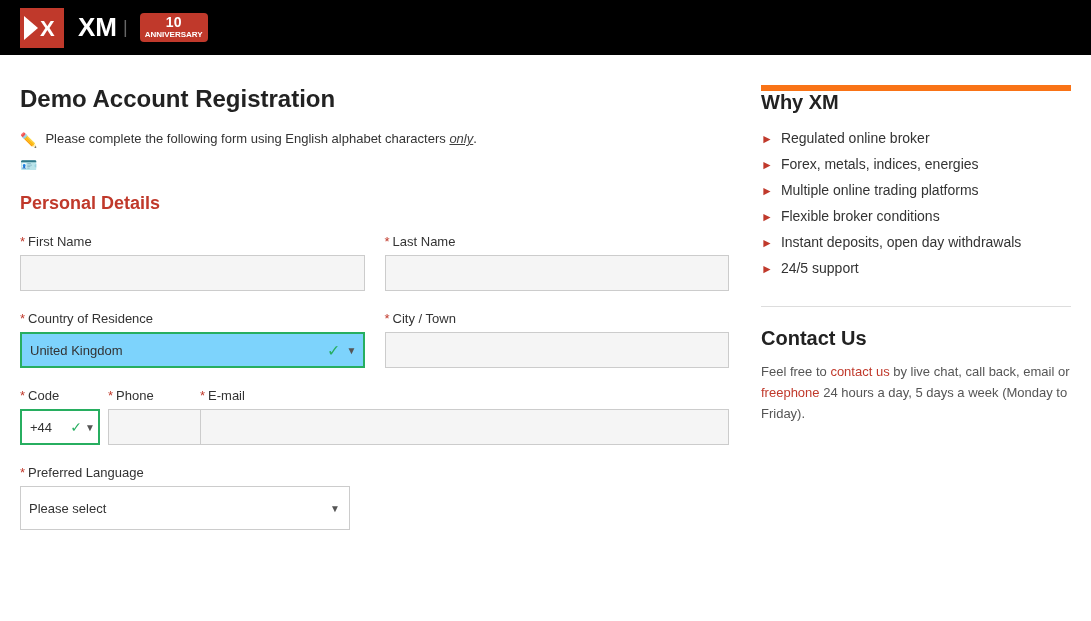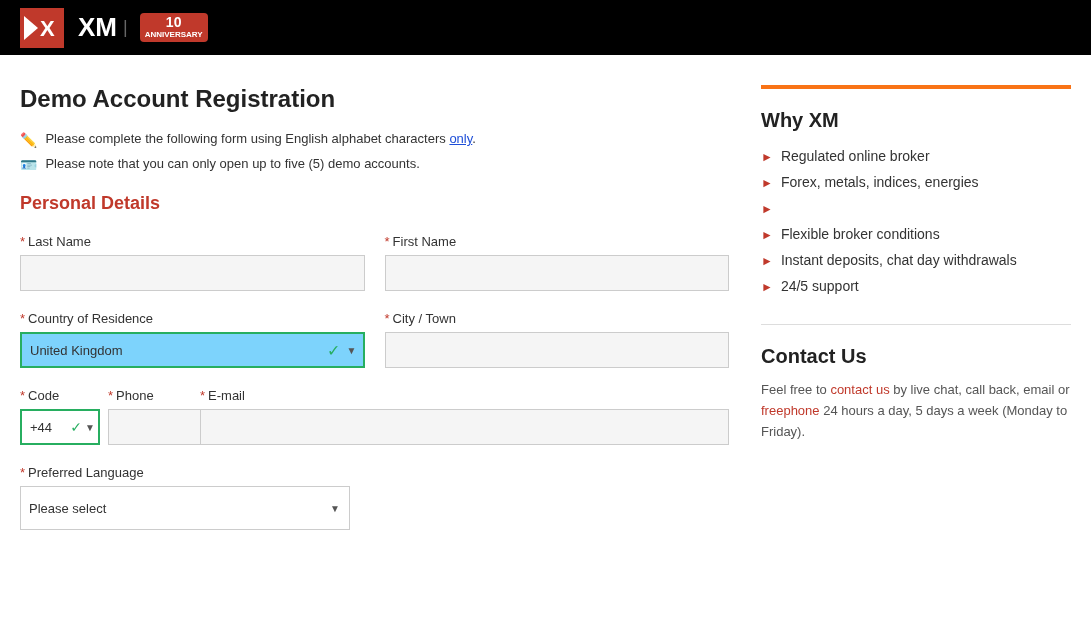--- a/index.html
+++ b/index.html
@@ -66,22 +66,23 @@
       margin-bottom: 8px;
       font-size: 13px;
       color: #333;
     }
     .info-icon {
       font-size: 14px;
       flex-shrink: 0;
       margin-top: 1px;
     }
     .info-line a, .info-link {
-      color: #1d4ed8;
+      color: #404040;
       text-decoration: underline;
+      font-style: italic;
     }
 
     
     .section-title {
       color: #c0392b;
       font-size: 18px;
       font-weight: bold;
       margin-bottom: 20px;
     }
 
@@ -200,22 +201,21 @@
       right: 10px;
       top: 50%;
       transform: translateY(-50%);
       color: #555;
       font-size: 10px;
       pointer-events: none;
     }
 
     
     .why-xm {
-      border-top: 4px solid #f97316;
-      padding-top: 20px;
+      border-top: 6px solid #f97316;
       margin-bottom: 30px;
     }
     .why-xm h3 {
       font-size: 20px;
       font-weight: bold;
       color: #222;
       margin-bottom: 16px;
     }
     .why-item {
       display: flex;
@@ -282,36 +282,35 @@
 
     <div class="info-messages">
       <div class="info-line">
         <span class="info-icon">✏️</span>
         <span>
           <span>Please complete the following form using English alphabet characters </span><a class="info-link" href="#">only</a>.
         </span>
       </div>
       <div class="info-line">
         <span class="info-icon">🪪</span>
-        <span>Please note that you can only open up to five (5) demo accounts.</span>
       </div>
     </div>
 
     <div class="section-title">Personal Details</div>
 
     <div class="form-row">
       <div class="form-group">
         <label>
+          <span class="required">*</span><span>First Name</span>
+        </label>
+        <input type="text" class="form-control" value="" style="">
+      </div>
+      <div class="form-group">
+        <label>
           <span class="required">*</span><span>Last Name</span>
-        </label>
-        <input type="text" class="form-control" value="" style="">
-      </div>
-      <div class="form-group">
-        <label>
-          <span class="required">*</span><span>First Name</span>
         </label>
         <input type="text" class="form-control" value="" style="">
       </div>
     </div>
 
     <div class="form-row">
       <div class="form-group">
         <label>
           <span class="required">*</span><span>Country of Residence</span>
         </label>
@@ -394,28 +393,29 @@
       <div class="why-item">
             <span class="bullet-arrow">►</span>
             <span>Regulated online broker</span>
           </div>
           <div class="why-item">
             <span class="bullet-arrow">►</span>
             <span>Forex, metals, indices, energies</span>
           </div>
           <div class="why-item">
             <span class="bullet-arrow">►</span>
+            <span>Multiple online trading platforms</span>
           </div>
           <div class="why-item">
             <span class="bullet-arrow">►</span>
             <span>Flexible broker conditions</span>
           </div>
           <div class="why-item">
             <span class="bullet-arrow">►</span>
-            <span>Instant deposits, chat day withdrawals</span>
+            <span>Instant deposits, open day withdrawals</span>
           </div>
           <div class="why-item">
             <span class="bullet-arrow">►</span>
             <span>24/5 support</span>
           </div>
         </div>
     </div>
 
     <div class="contact-us">
       <h3>Contact Us</h3>

